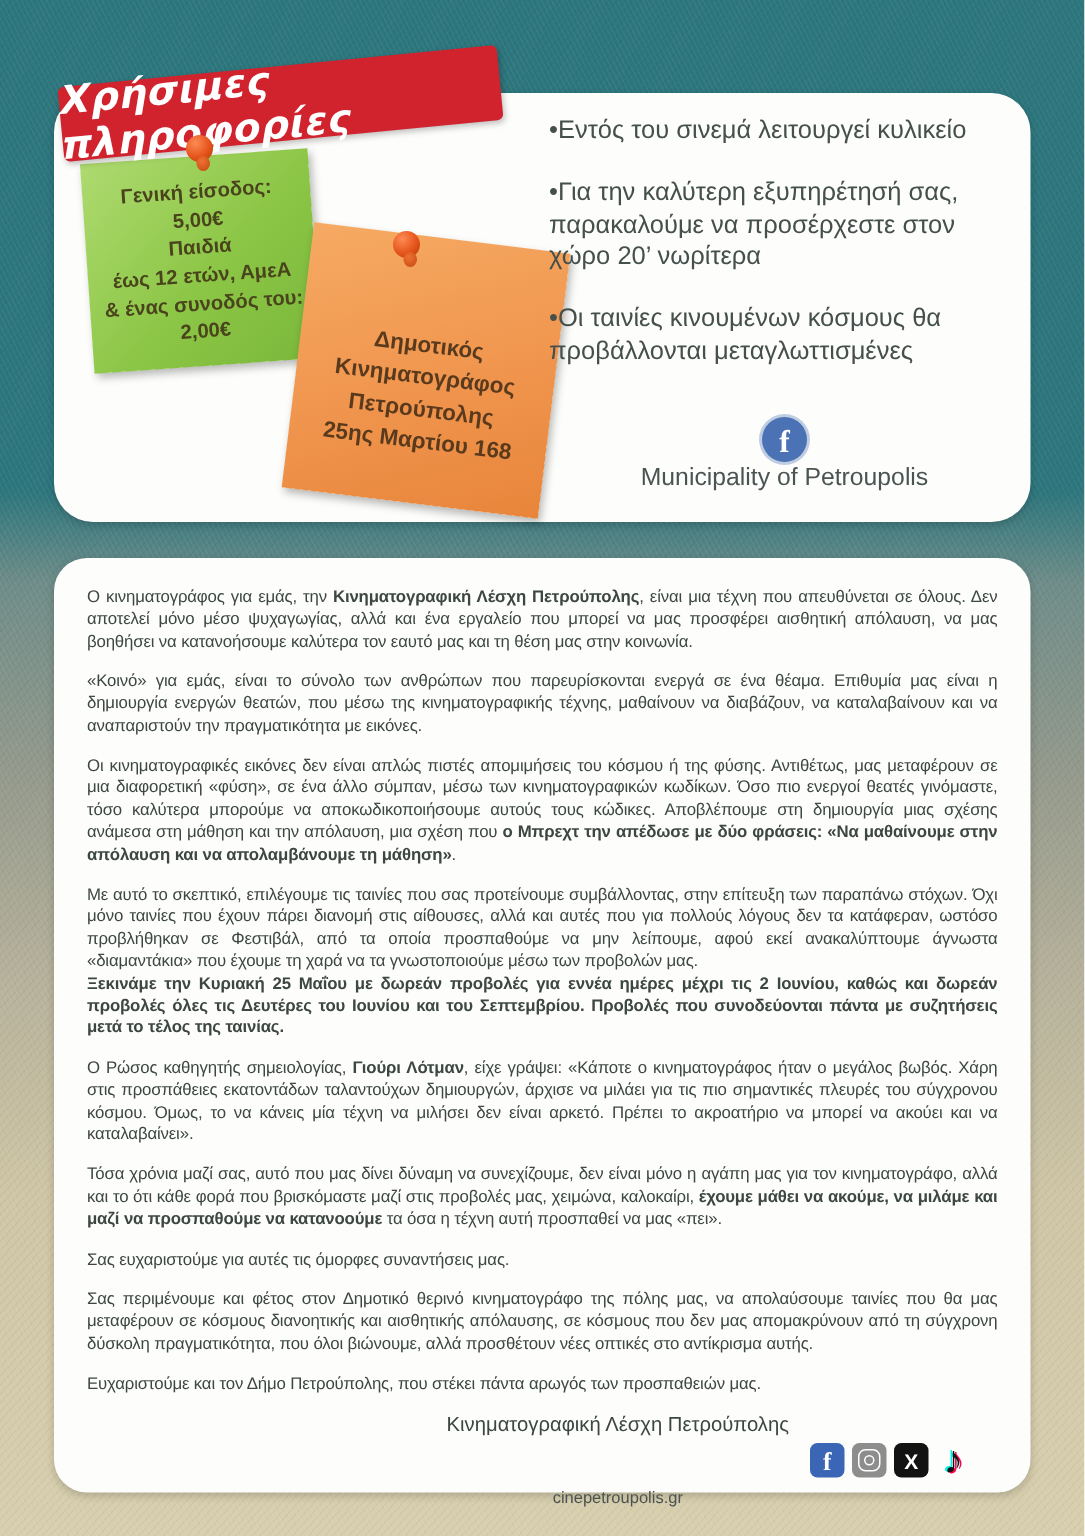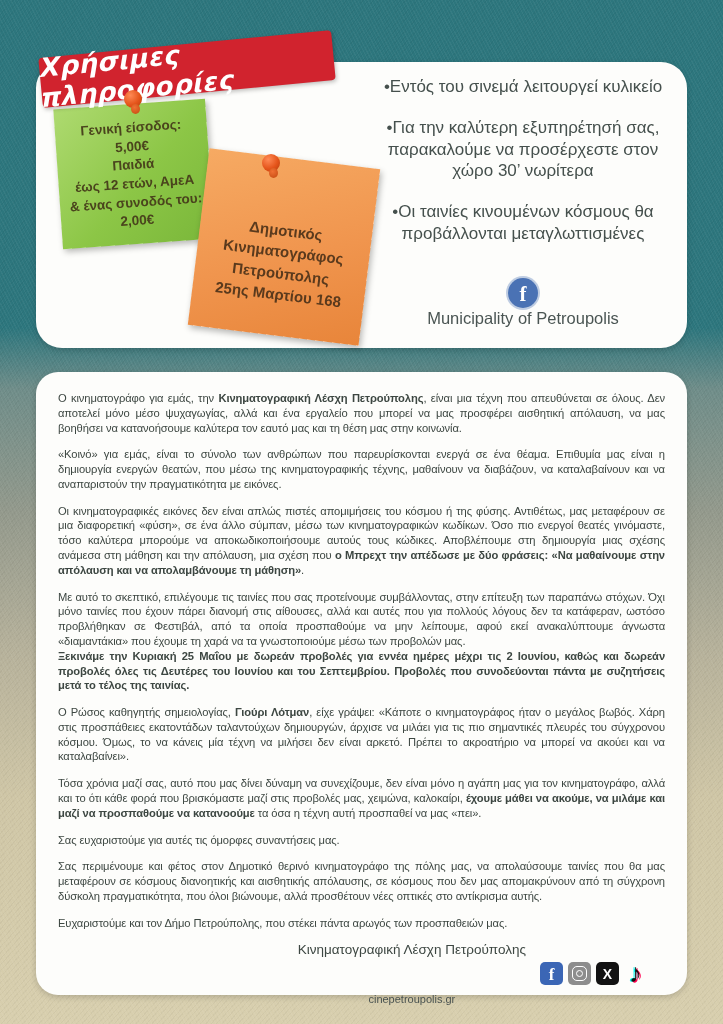--- a/index.html
+++ b/index.html
@@ -33,21 +33,21 @@
     color:#5a3a1d;font-size:15px;line-height:1.42;padding-top:62px;}
   .pin{position:absolute;width:22px;height:24px;z-index:6;}
   .pin .ball{position:absolute;left:2px;top:0;width:18px;height:18px;border-radius:50%;
     background:radial-gradient(circle at 35% 30%,#ff8a55 0%,#e4541a 55%,#b03a0c 100%);}
   .pin .neck{position:absolute;left:9px;top:14px;width:9px;height:10px;border-radius:50%;
     background:radial-gradient(circle at 40% 35%,#f07033,#c2490f);}
   .pin-green{left:86px;top:28px;}
   .pin-orange{left:224px;top:92px;}
 
   
-  .bullets{position:absolute;left:330px;top:14px;width:314px;text-align:center;
+  .bullets{position:absolute;left:330px;top:14px;width:314px;text-align:left;
     color:#45504d;font-size:17px;line-height:1.28;}
   .bullet{margin-bottom:19px;}
 
   
   .fb-block{position:absolute;left:330px;top:216px;width:314px;text-align:center;
     color:#4a5553;font-size:16.5px;line-height:1.3;}
   .fb-row{display:flex;align-items:center;justify-content:center;gap:10px;}
   .fb-splat{width:30px;height:30px;border-radius:50%;background:#4a72b4;color:#fff;
     display:flex;align-items:flex-end;justify-content:center;font-weight:bold;font-size:21px;
     font-family:"Liberation Serif",serif;overflow:hidden;
@@ -100,38 +100,38 @@
       <div>Πετρούπολης</div>
       <div>25ης Μαρτίου 168</div>
     </div>
     <div class="pin pin-orange">
       <span class="ball"></span>
         <span class="neck"></span>
     </div>
 
     <div class="bullets">
       <div class="bullet">•Εντός του σινεμά λειτουργεί κυλικείο</div>
-      <div class="bullet">•Για την καλύτερη εξυπηρέτησή σας, παρακαλούμε να προσέρχεστε στον χώρο 30’ νωρίτερα</div>
+      <div class="bullet">•Για την καλύτερη εξυπηρέτησή σας, παρακαλούμε να προσέρχεστε στον χώρο 20’ νωρίτερα</div>
       <div class="bullet">•Οι ταινίες κινουμένων κόσμους θα προβάλλονται μεταγλωττισμένες</div>
     </div>
 
     <div class="fb-block">
       <div class="fb-row">
         <span class="fb-splat">f</span>
       </div>
       <div>Municipality of Petroupolis</div>
     </div>
   </section>
 
   <div class="ribbon">
     <span>Χρήσιμες πληροφορίες</span>
   </div>
 
   <section class="card main-card">
-    <p><span>Ο κινηματογράφο για εμάς, την </span><span class="bold">Κινηματογραφική Λέσχη Πετρούπολης</span><span>, είναι μια τέχνη που απευθύνεται σε όλους. Δεν αποτελεί μόνο μέσο ψυχαγωγίας, αλλά και ένα εργαλείο που μπορεί να μας προσφέρει αισθητική απόλαυση, να μας βοηθήσει να κατανοήσουμε καλύτερα τον εαυτό μας και τη θέση μας στην κοινωνία.</span></p>
+    <p><span>Ο κινηματογράφος για εμάς, την </span><span class="bold">Κινηματογραφική Λέσχη Πετρούπολης</span><span>, είναι μια τέχνη που απευθύνεται σε όλους. Δεν αποτελεί μόνο μέσο ψυχαγωγίας, αλλά και ένα εργαλείο που μπορεί να μας προσφέρει αισθητική απόλαυση, να μας βοηθήσει να κατανοήσουμε καλύτερα τον εαυτό μας και τη θέση μας στην κοινωνία.</span></p>
     <p><span>«Κοινό» για εμάς, είναι το σύνολο των ανθρώπων που παρευρίσκονται ενεργά σε ένα θέαμα. Επιθυμία μας είναι η δημιουργία ενεργών θεατών, που μέσω της κινηματογραφικής τέχνης, μαθαίνουν να διαβάζουν, να καταλαβαίνουν και να αναπαριστούν την πραγματικότητα με εικόνες.</span></p>
     <p><span>Οι κινηματογραφικές εικόνες δεν είναι απλώς πιστές απομιμήσεις του κόσμου ή της φύσης. Αντιθέτως, μας μεταφέρουν σε μια διαφορετική «φύση», σε ένα άλλο σύμπαν, μέσω των κινηματογραφικών κωδίκων. Όσο πιο ενεργοί θεατές γινόμαστε, τόσο καλύτερα μπορούμε να αποκωδικοποιήσουμε αυτούς τους κώδικες. Αποβλέπουμε στη δημιουργία μιας σχέσης ανάμεσα στη μάθηση και την απόλαυση, μια σχέση που </span><span class="bold">ο Μπρεχτ την απέδωσε με δύο φράσεις: «Να μαθαίνουμε στην απόλαυση και να απολαμβάνουμε τη μάθηση»</span><span>.</span></p>
     <p><span>Με αυτό το σκεπτικό, επιλέγουμε τις ταινίες που σας προτείνουμε συμβάλλοντας, στην επίτευξη των παραπάνω στόχων. Όχι μόνο ταινίες που έχουν πάρει διανομή στις αίθουσες, αλλά και αυτές που για πολλούς λόγους δεν τα κατάφεραν, ωστόσο προβλήθηκαν σε Φεστιβάλ, από τα οποία προσπαθούμε να μην λείπουμε, αφού εκεί ανακαλύπτουμε άγνωστα «διαμαντάκια» που έχουμε τη χαρά να τα γνωστοποιούμε μέσω των προβολών μας.</span><br><span class="bold">Ξεκινάμε την Κυριακή 25 Μαΐου με δωρεάν προβολές για εννέα ημέρες μέχρι τις 2 Ιουνίου, καθώς και δωρεάν προβολές όλες τις Δευτέρες του Ιουνίου και του Σεπτεμβρίου. Προβολές που συνοδεύονται πάντα με συζητήσεις μετά το τέλος της ταινίας.</span></p>
     <p><span>Ο Ρώσος καθηγητής σημειολογίας, </span><span class="bold">Γιούρι Λότμαν</span><span>, είχε γράψει: «Κάποτε ο κινηματογράφος ήταν ο μεγάλος βωβός. Χάρη στις προσπάθειες εκατοντάδων ταλαντούχων δημιουργών, άρχισε να μιλάει για τις πιο σημαντικές πλευρές του σύγχρονου κόσμου. Όμως, το να κάνεις μία τέχνη να μιλήσει δεν είναι αρκετό. Πρέπει το ακροατήριο να μπορεί να ακούει και να καταλαβαίνει».</span></p>
     <p><span>Τόσα χρόνια μαζί σας, αυτό που μας δίνει δύναμη να συνεχίζουμε, δεν είναι μόνο η αγάπη μας για τον κινηματογράφο, αλλά και το ότι κάθε φορά που βρισκόμαστε μαζί  στις προβολές μας, χειμώνα, καλοκαίρι, </span><span class="bold">έχουμε μάθει να ακούμε, να μιλάμε και μαζί να προσπαθούμε να κατανοούμε</span><span> τα όσα η τέχνη αυτή προσπαθεί να μας «πει».</span></p>
     <p><span>Σας ευχαριστούμε για αυτές τις όμορφες συναντήσεις μας.</span></p>
     <p><span>Σας περιμένουμε και φέτος στον Δημοτικό θερινό κινηματογράφο της πόλης μας, να απολαύσουμε ταινίες που θα μας μεταφέρουν σε κόσμους διανοητικής και αισθητικής απόλαυσης, σε κόσμους που δεν μας απομακρύνουν από τη σύγχρονη δύσκολη πραγματικότητα, που όλοι βιώνουμε, αλλά προσθέτουν νέες οπτικές στο αντίκρισμα αυτής.</span></p>
     <p><span>Ευχαριστούμε και τον Δήμο Πετρούπολης, που στέκει πάντα αρωγός των προσπαθειών μας.</span></p>
 
     <div class="footer">

